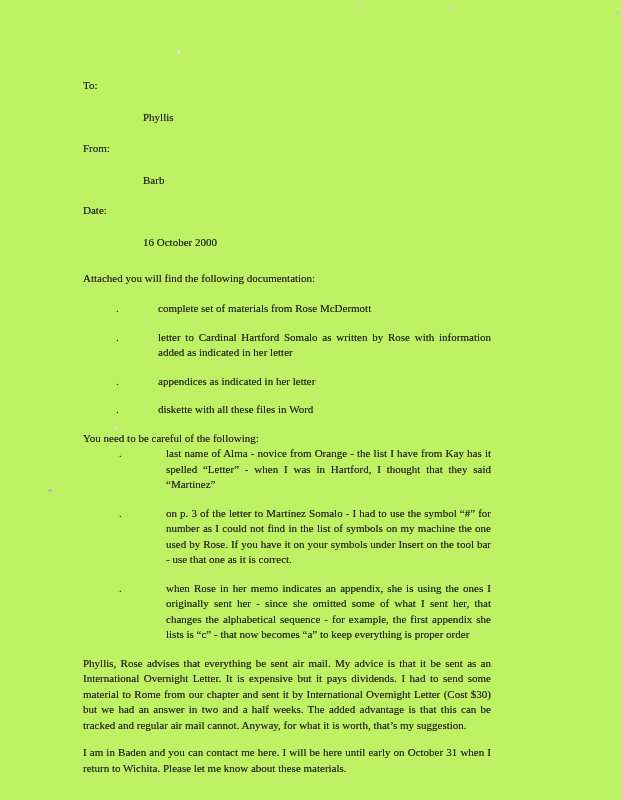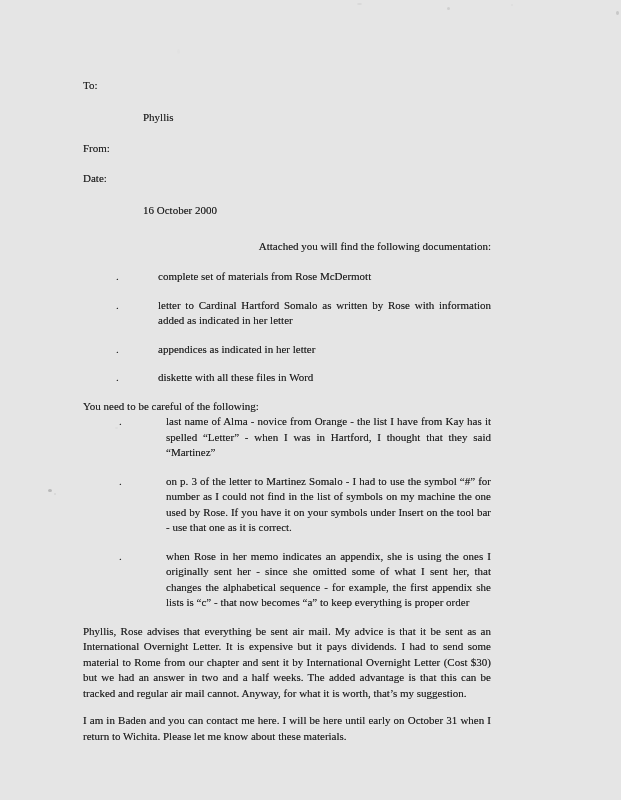--- a/index.html
+++ b/index.html
@@ -4,21 +4,21 @@
 <style>
   html, body {
     margin: 0;
     padding: 0;
     background: #ffffff;
   }
   .page {
     position: relative;
     width: 621px;
     height: 800px;
-    background: #e5e5e5;
+    background: #bef264;
     overflow: hidden;
     font-family: "Liberation Serif", "DejaVu Serif", serif;
     font-size: 11px;
     line-height: 15.5px;
     color: #1f1f1f;
     text-shadow: 0 0 0.5px rgba(25,25,25,0.55);
   }
   .content {
     position: absolute;
     left: 83px;
@@ -27,21 +27,21 @@
   }
   
   .hrow {
     display: flex;
     margin-bottom: 15px;
   }
   .hlabel { width: 60px; flex: 0 0 60px; }
   .hvalue { flex: 1; margin-top: 32px; }
 
   .para { margin: 0; text-align: justify; }
-  .intro { margin: 20px 0 15px; text-align: right; }
+  .intro { margin: 20px 0 15px; text-align: left; }
   .caution-intro { margin: 0 0 0; text-align: left; }
   .closing { margin: 2px 0 12px; }
 
   .list { margin: 0 0 0 0; }
   .li { display: flex; margin: 0 0 13px 33px; }
   .li .dot { width: 42px; flex: 0 0 42px; color: #2a2a2a; }
   .li .litext { width: 333px; flex: 0 0 333px; text-align: justify; }
 
   .list2 .li { margin-left: 36px; }
   .list2 .li .dot { width: 47px; flex: 0 0 47px; }
@@ -69,20 +69,21 @@
 
   <div class="content">
 
     <div class="memo-header">
       <div class="hrow">
         <span class="hlabel">To:</span>
         <span class="hvalue">Phyllis</span>
       </div>
       <div class="hrow">
         <span class="hlabel">From:</span>
+        <span class="hvalue">Barb</span>
       </div>
       <div class="hrow">
         <span class="hlabel">Date:</span>
         <span class="hvalue">16 October 2000</span>
       </div>
     </div>
 
     <p class="para intro">Attached you will find the following documentation:</p>
 
     <div class="list list1">

